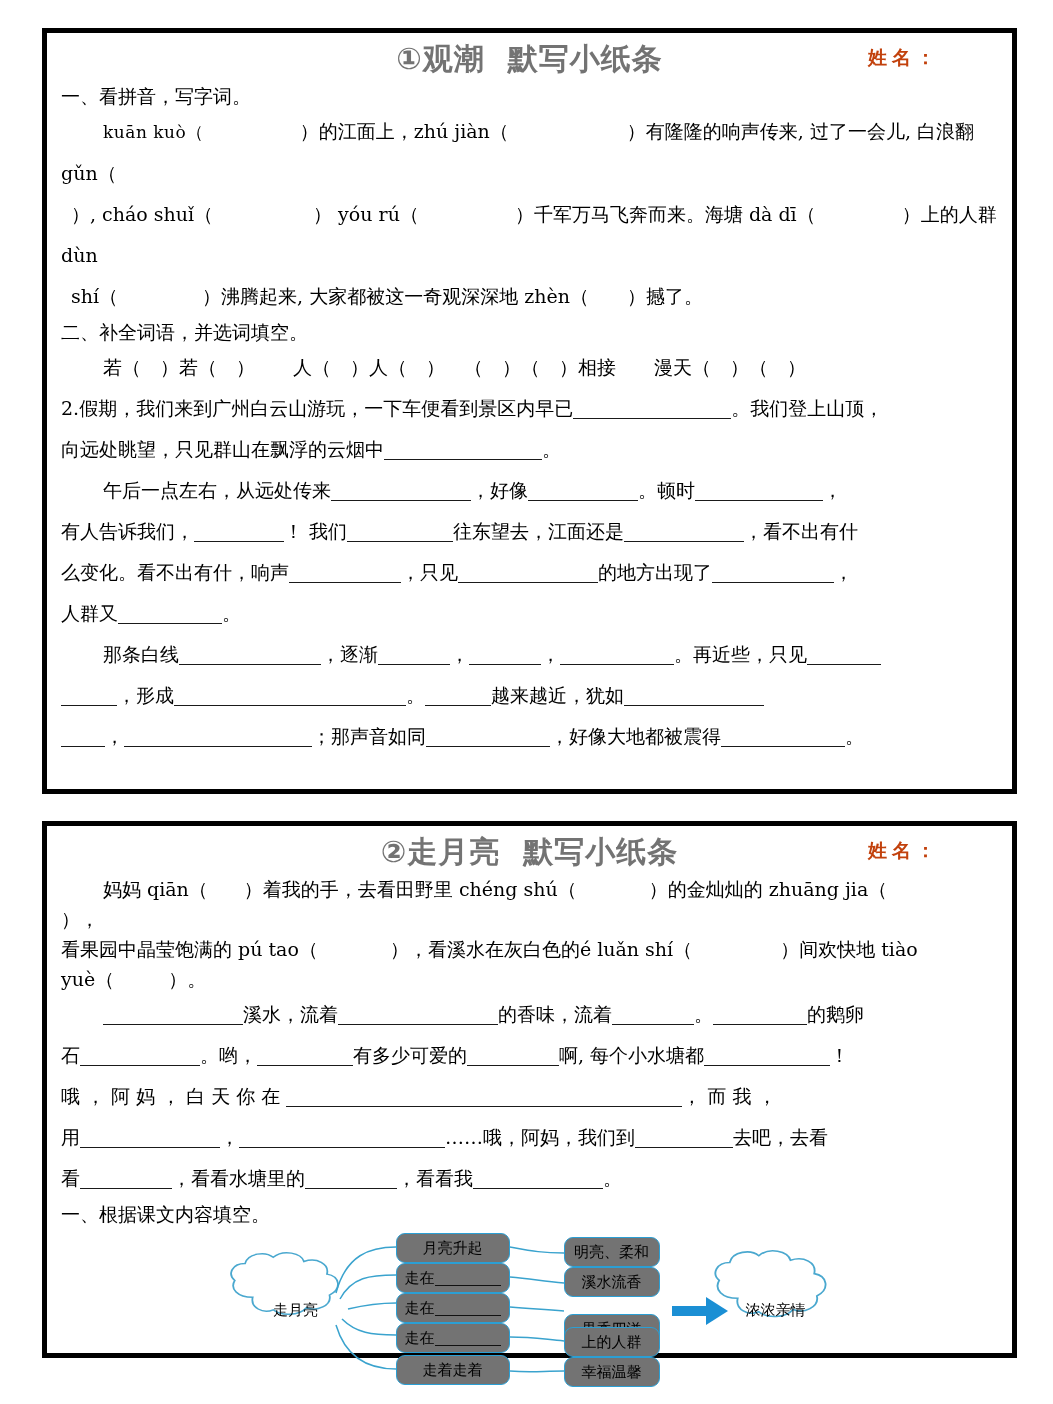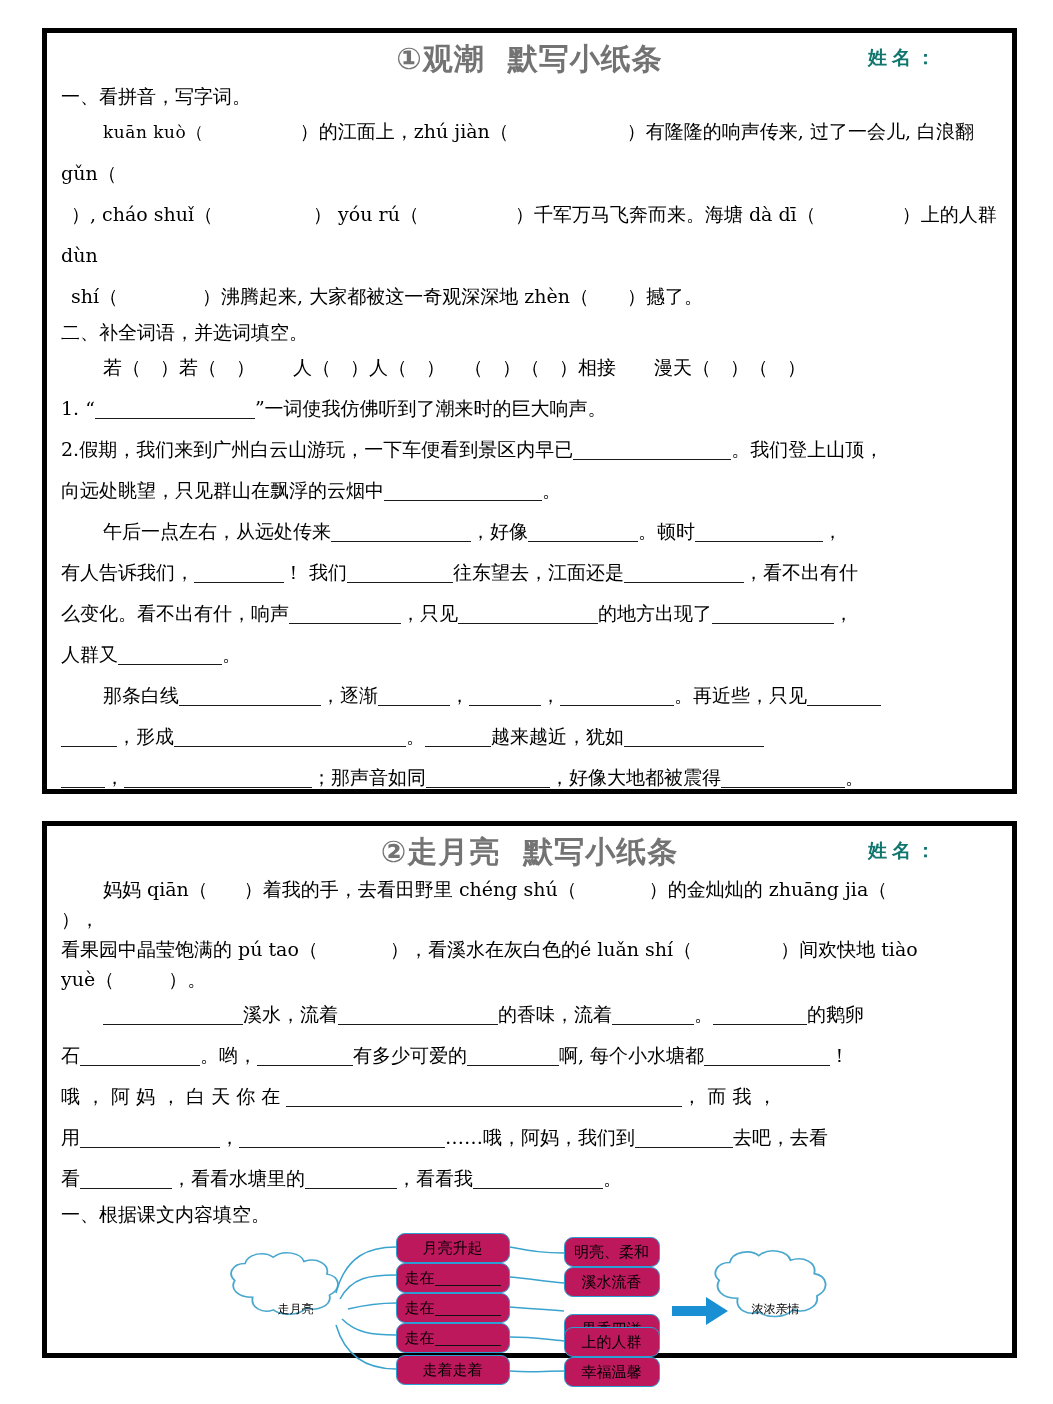--- a/index.html
+++ b/index.html
@@ -49,21 +49,21 @@
     line-height: 40px;
   }
   .name-label {
     position: absolute;
     right: 58px;
     top: 6px;
     font-family: "DejaVu Sans", "Liberation Sans", sans-serif;
     font-weight: bold;
     font-size: 19px;
     letter-spacing: 5px;
-    color: #0f766e;
+    color: #c2410c;
   }
 
   .sec-head {
     font-size: 19px;
     line-height: 30px;
     margin: 0;
     white-space: pre;
   }
   .body-line {
     font-size: 19px;
@@ -96,38 +96,38 @@
     position: relative;
     width: 620px;
     height: 180px;
     margin: 4px auto 0 auto;
   }
   .diagram svg { position: absolute; left: 0; top: 0; }
   .node {
     position: absolute;
     border: 1.6px solid #2b9fd4;
     border-radius: 9px;
-    background: #be185d;
+    background: #737373;
     font-size: 15px;
     line-height: 28px;
     height: 30px;
     text-align: center;
     box-sizing: border-box;
     white-space: pre;
   }
   .node .nb {
     display: inline-block;
     border-bottom: 1.4px solid #111;
     width: 66px;
     height: 1em;
     vertical-align: -0.2em;
   }
   .cloud-label {
     position: absolute;
-    font-size: 12px;
+    font-size: 15px;
     text-align: center;
     white-space: pre;
   }
 </style>
 </head>
 <body>
 
 <div class="page">
 
   <div class="sheet" id="sheet-1">
@@ -143,21 +143,20 @@
       <div class="body-line"><span class="indent"></span><span class="pinyin">kuān kuò（</span><span class="wsp" style="width:96px"></span><span>）的江面上，zhú jiàn（</span><span class="wsp" style="width:118px"></span><span>）有隆隆的响声传来, 过了一会儿, 白浪翻 gǔn（</span></div>
 
       <div class="body-line"><span class="wsp" style="width:10px"></span><span>）, cháo shuǐ（</span><span class="wsp" style="width:100px"></span><span>） yóu rú（</span><span class="wsp" style="width:96px"></span><span>）千军万马飞奔而来。海塘 dà dī（</span><span class="wsp" style="width:86px"></span><span>）上的人群 dùn</span></div>
 
       <div class="body-line"><span class="wsp" style="width:10px"></span><span>shí（</span><span class="wsp" style="width:84px"></span><span>）沸腾起来, 大家都被这一奇观深深地 zhèn（</span><span class="wsp" style="width:38px"></span><span>）撼了。</span></div>
 
       <div class="sec-head">二、补全词语，并选词填空。</div>
 
       <div class="body-line"><span class="indent"></span><span>若（　）若（　）　　人（　）人（　）　（　）（　）相接　　漫天（　）（　）</span></div>
 
-      <div class="body-line"><span>1. “</span><span class="blank" style="width:160px"></span><span>”一词使我仿佛听到了潮来时的巨大响声。</span></div>
 
       <div class="body-line"><span>2.假期，我们来到广州白云山游玩，一下车便看到景区内早已</span><span class="blank" style="width:158px"></span><span>。我们登上山顶，</span></div>
       <div class="body-line"><span>向远处眺望，只见群山在飘浮的云烟中</span><span class="blank" style="width:158px"></span><span>。</span></div>
 
 
       <div class="body-line"><span class="indent"></span><span>午后一点左右，从远处传来</span><span class="blank" style="width:140px"></span><span>，好像</span><span class="blank" style="width:110px"></span><span>。顿时</span><span class="blank" style="width:128px"></span><span>，</span></div>
 
       <div class="body-line"><span>有人告诉我们，</span><span class="blank" style="width:90px"></span><span>！ 我们</span><span class="blank" style="width:106px"></span><span>往东望去，江面还是</span><span class="blank" style="width:120px"></span><span>，看不出有什</span></div>
 
       <div class="body-line"><span>么变化。看不出有什，响声</span><span class="blank" style="width:112px"></span><span>，只见</span><span class="blank" style="width:140px"></span><span>的地方出现了</span><span class="blank" style="width:122px"></span><span>，</span></div>

